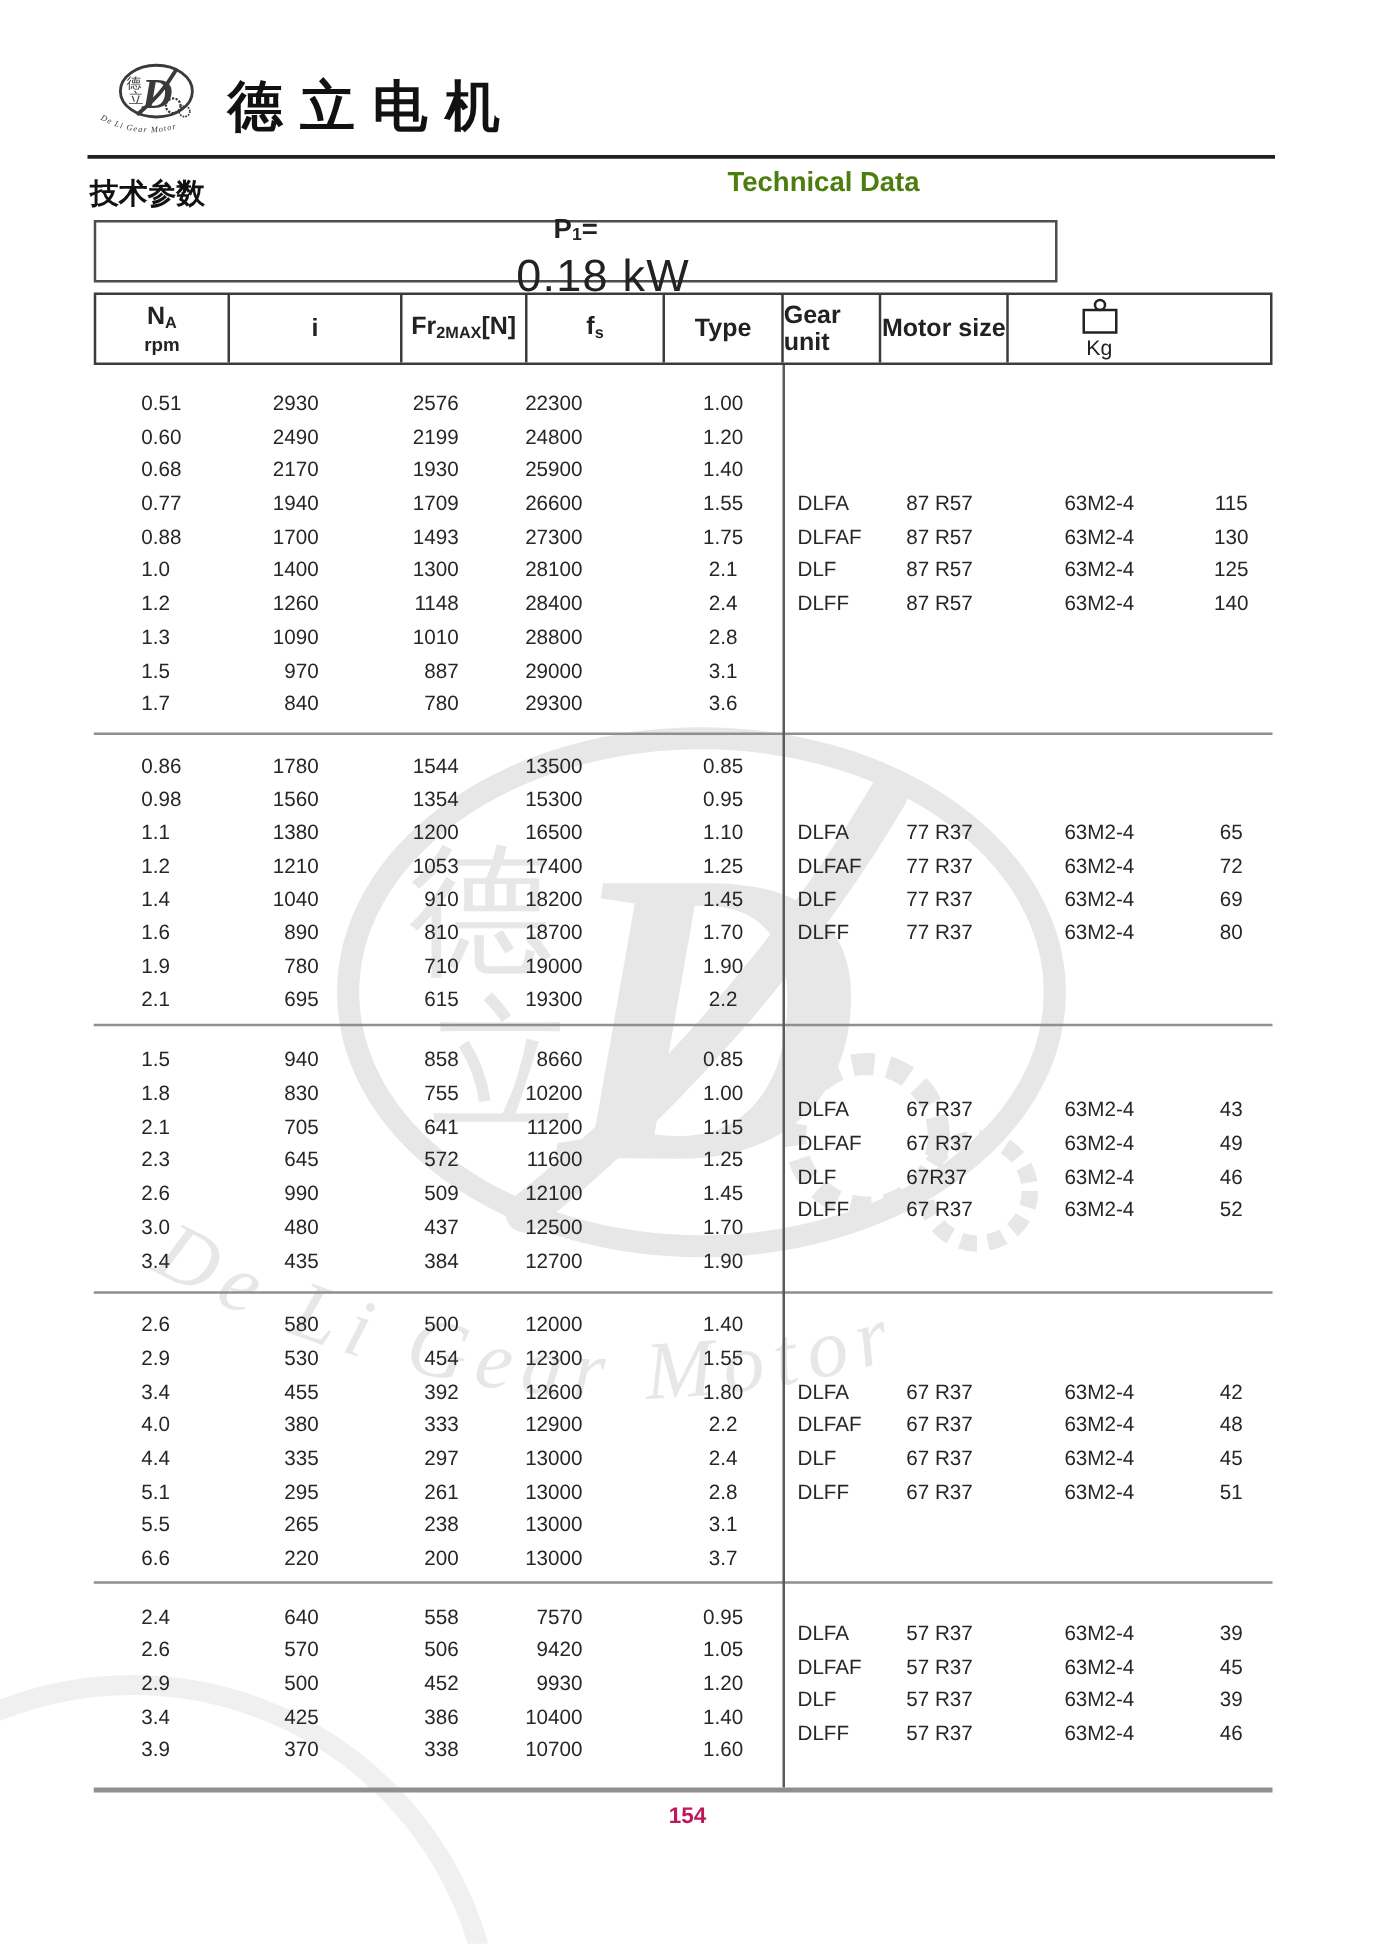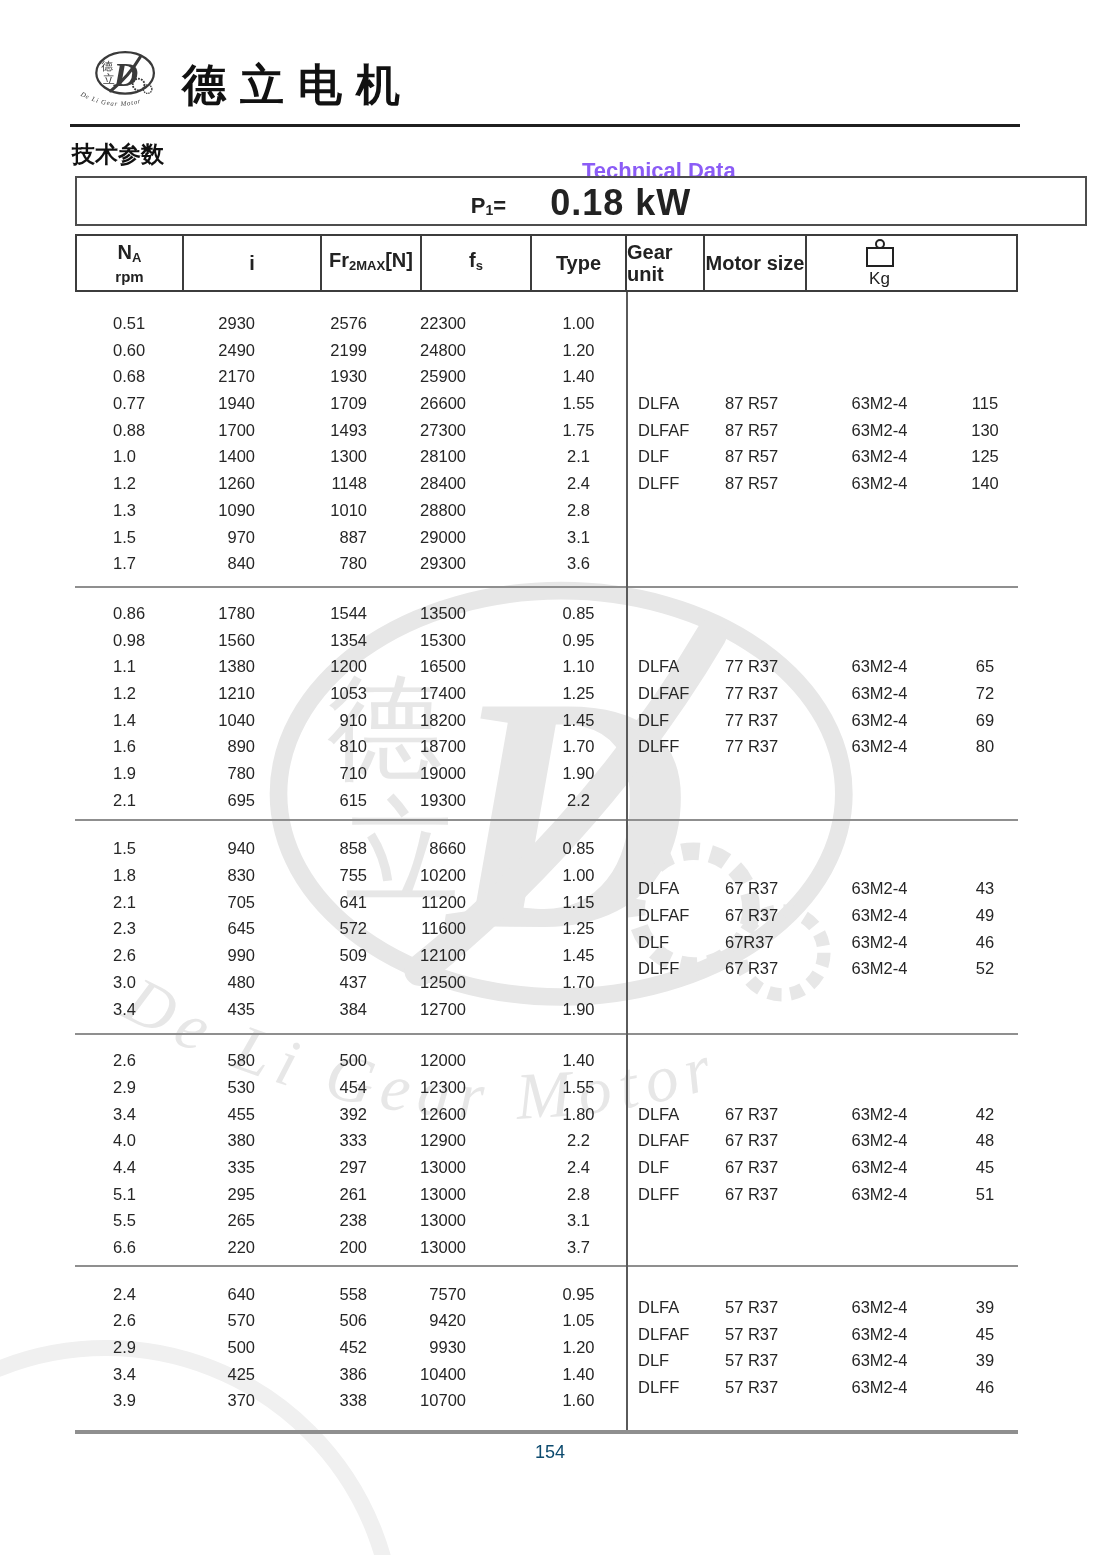--- a/index.html
+++ b/index.html
@@ -8,27 +8,27 @@
 
   
   .watermark{position:absolute;left:40px;top:520px;width:1060px;color:#e7e7e7;z-index:0;}
   .corner-arc{position:absolute;left:-190px;top:1340px;width:560px;height:560px;border:16px solid #f0f0f0;border-radius:50%;z-index:0;}
 
   
   .logo-svg{position:absolute;left:72px;top:45px;width:108px;color:#3a3a3a;z-index:2;}
   .brand-name{position:absolute;left:182px;top:56px;font-family:"Liberation Serif",serif;font-weight:bold;font-size:44px;letter-spacing:14px;color:#111;z-index:2;}
   .top-rule{position:absolute;left:70px;top:124px;width:950px;height:3px;background:#1f1f1f;z-index:2;}
   .title-cn{position:absolute;left:72px;top:139px;font-size:23px;font-weight:bold;color:#111;z-index:2;}
-  .title-en{position:absolute;left:582px;top:158px;font-size:22px;font-weight:bold;color:#8b5cf6;z-index:2;}
-
-  
-  .p1-box{position:absolute;left:75px;top:176px;width:1012px;height:50px;border:2px solid #4d4d4d;box-sizing:border-box;display:flex;align-items:baseline;justify-content:center;background:transparent;z-index:2;}
+  .title-en{position:absolute;left:582px;top:133px;font-size:22px;font-weight:bold;color:#4d7c0f;z-index:2;}
+
+  
+  .p1-box{position:absolute;left:75px;top:176px;width:771px;height:50px;border:2px solid #4d4d4d;box-sizing:border-box;display:flex;align-items:baseline;justify-content:center;background:transparent;z-index:2;flex-direction:column;}
   .p1-box .p-sym{font-size:22px;font-weight:bold;align-self:center;margin-top:10px;}
   .p1-box .p-sym sub{font-size:14px;vertical-align:-2px;}
-  .p1-box .p-val{font-size:36px;font-weight:bold;align-self:center;margin-top:4px;letter-spacing:1px;margin-left:44px;}
+  .p1-box .p-val{font-size:36px;font-weight:normal;align-self:center;margin-top:4px;letter-spacing:1px;margin-left:44px;}
 
   
   .head-row{position:absolute;left:75px;top:234px;width:943px;height:58px;border:2px solid #3c3c3c;box-sizing:border-box;display:grid;grid-template-columns:107px 138px 100px 110px 95px 78px 102px 145px 1fr;z-index:2;background:transparent;}
   .hcell{border-right:2px solid #3c3c3c;display:flex;flex-direction:column;align-items:center;justify-content:center;}
   .hcell:last-child{border-right:none;border-radius:26px;}
   .h1{font-size:20px;font-weight:bold;line-height:22px;}
   .h1 sub{font-size:13px;vertical-align:-3px;}
   .h2{font-size:15px;line-height:16px;font-weight:bold;}
   .hkg{font-size:17px;line-height:18px;font-weight:normal;}
   .weight-icon{width:24px;height:16px;border:2px solid #222;position:relative;margin-top:8px;margin-bottom:3px;}
@@ -52,21 +52,21 @@
   .c3{text-align:right;padding-right:64px;box-sizing:border-box;}
   .c4{text-align:center;box-sizing:border-box;}
   .variants{width:391px;flex:none;display:grid;grid-template-columns:78px 102px 145px 66px;}
   .vcell{height:26.7px;line-height:26.7px;font-size:16.5px;color:#262626;}
   .v0{padding-left:11px;box-sizing:border-box;}
   .v1{padding-left:20px;box-sizing:border-box;}
   .v2,.v3{text-align:center;}
 
   
   .footer-rule{position:absolute;left:75px;top:1430px;width:943px;height:4px;background:#8f8f8f;z-index:2;}
-  .page-num{position:absolute;left:0;top:1442px;width:100%;text-align:center;font-size:18px;color:#0c4a6e;z-index:2;}
+  .page-num{position:absolute;left:0;top:1442px;width:100%;text-align:center;font-size:18px;color:#be185d;z-index:2;font-weight:bold;}
 </style>
 </head>
 <body>
 
 <div class="page">
 
   <svg class="watermark" viewBox="0 0 240 170" xmlns="http://www.w3.org/2000/svg" aria-hidden="true">
     <ellipse cx="118" cy="62" rx="64" ry="46" fill="none" stroke="currentColor" stroke-width="4"></ellipse>
     <text x="78" y="56" font-size="26" text-anchor="middle" fill="currentColor" font-family="Liberation Serif, serif">德</text>
     <text x="82" y="84" font-size="26" text-anchor="middle" fill="currentColor" font-family="Liberation Serif, serif">立</text>

